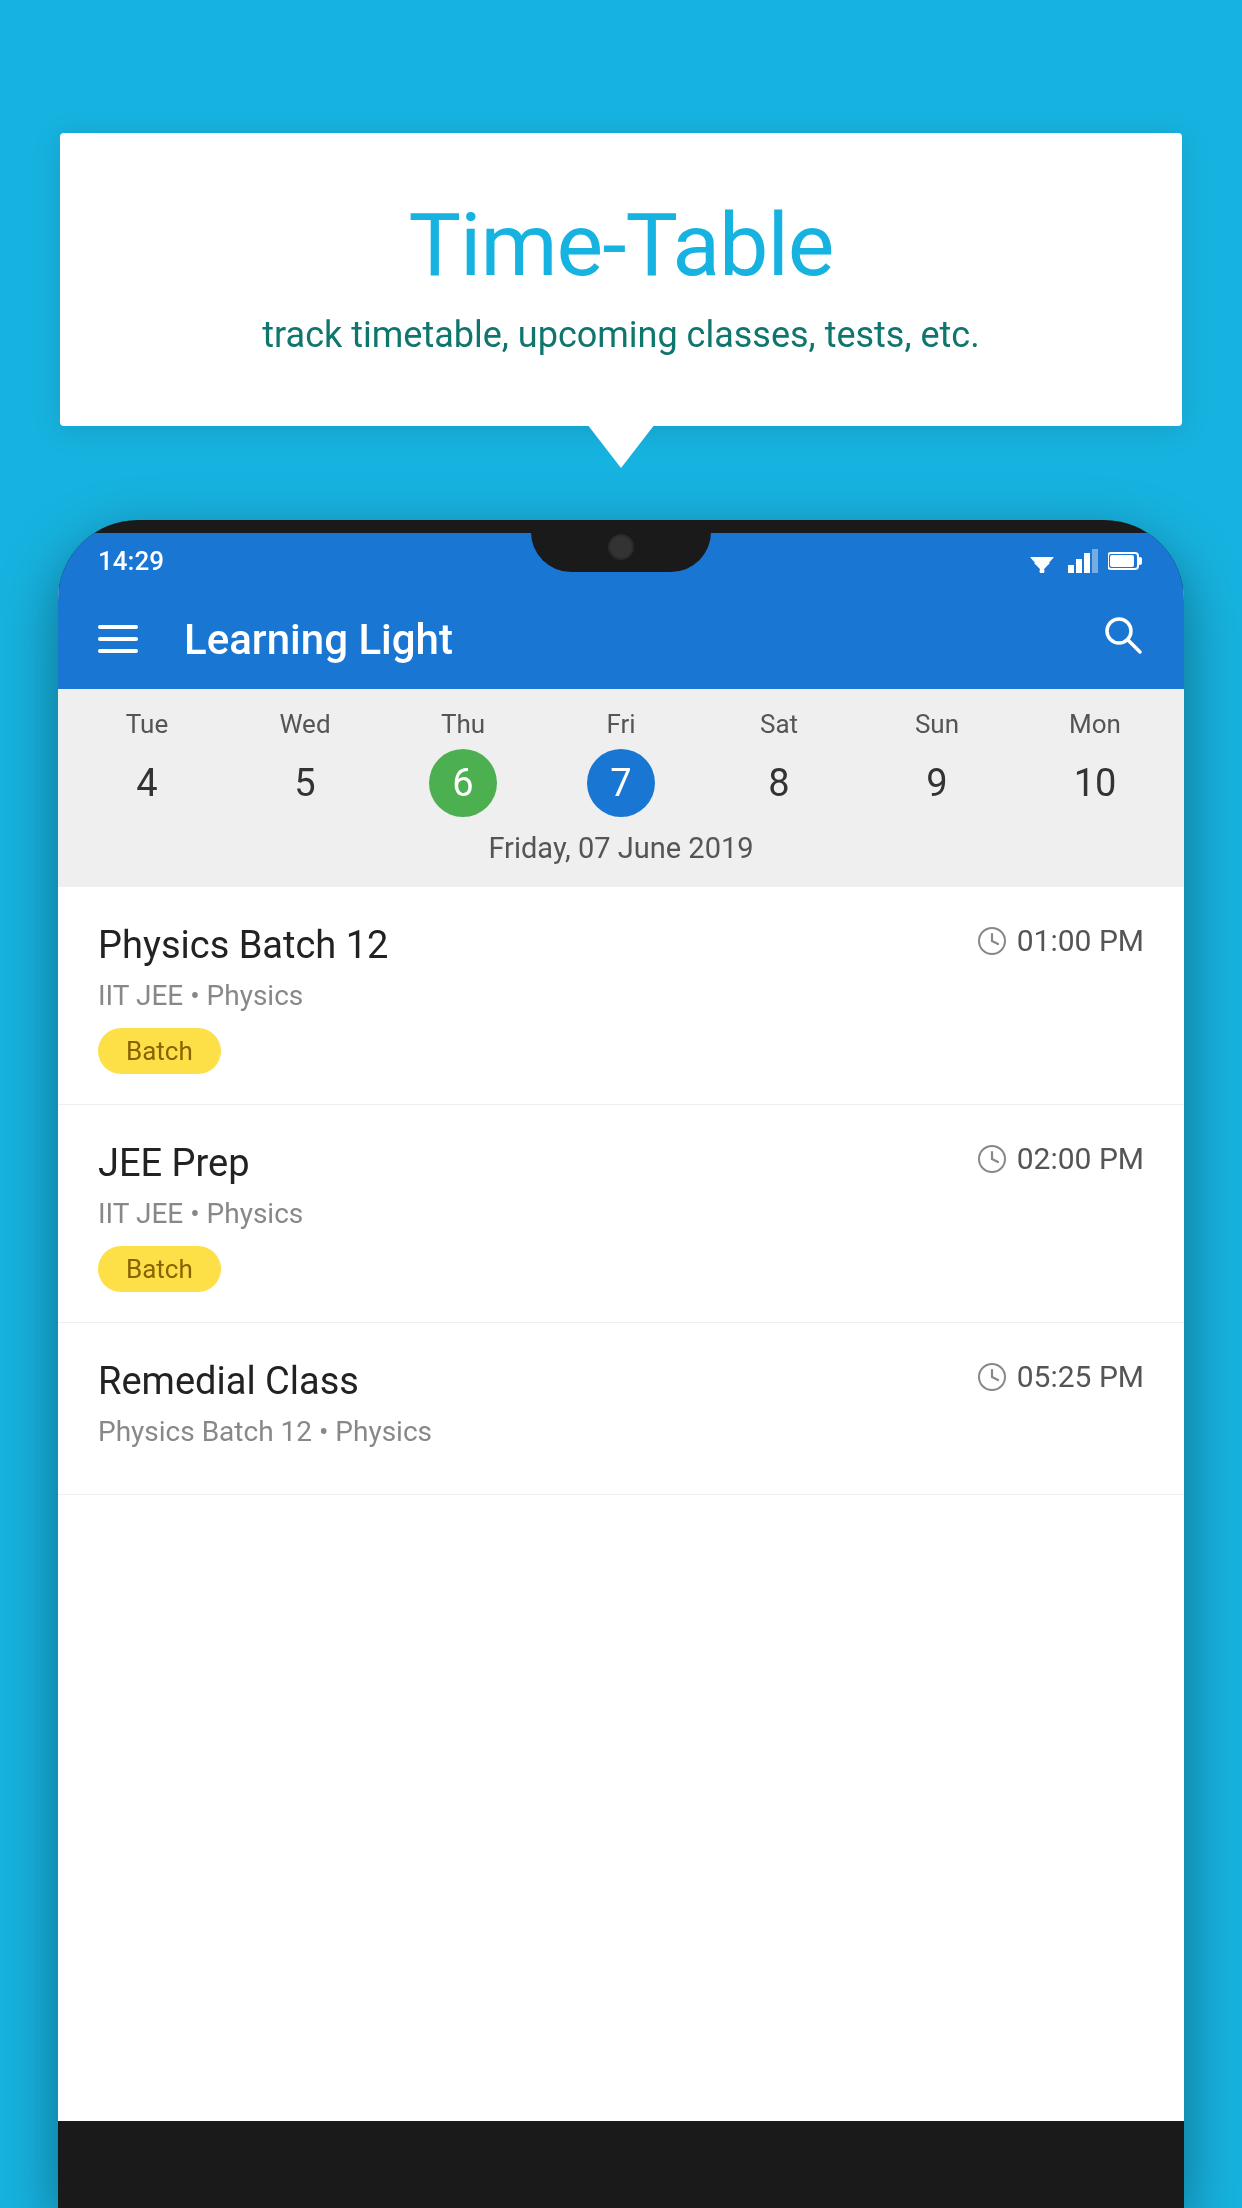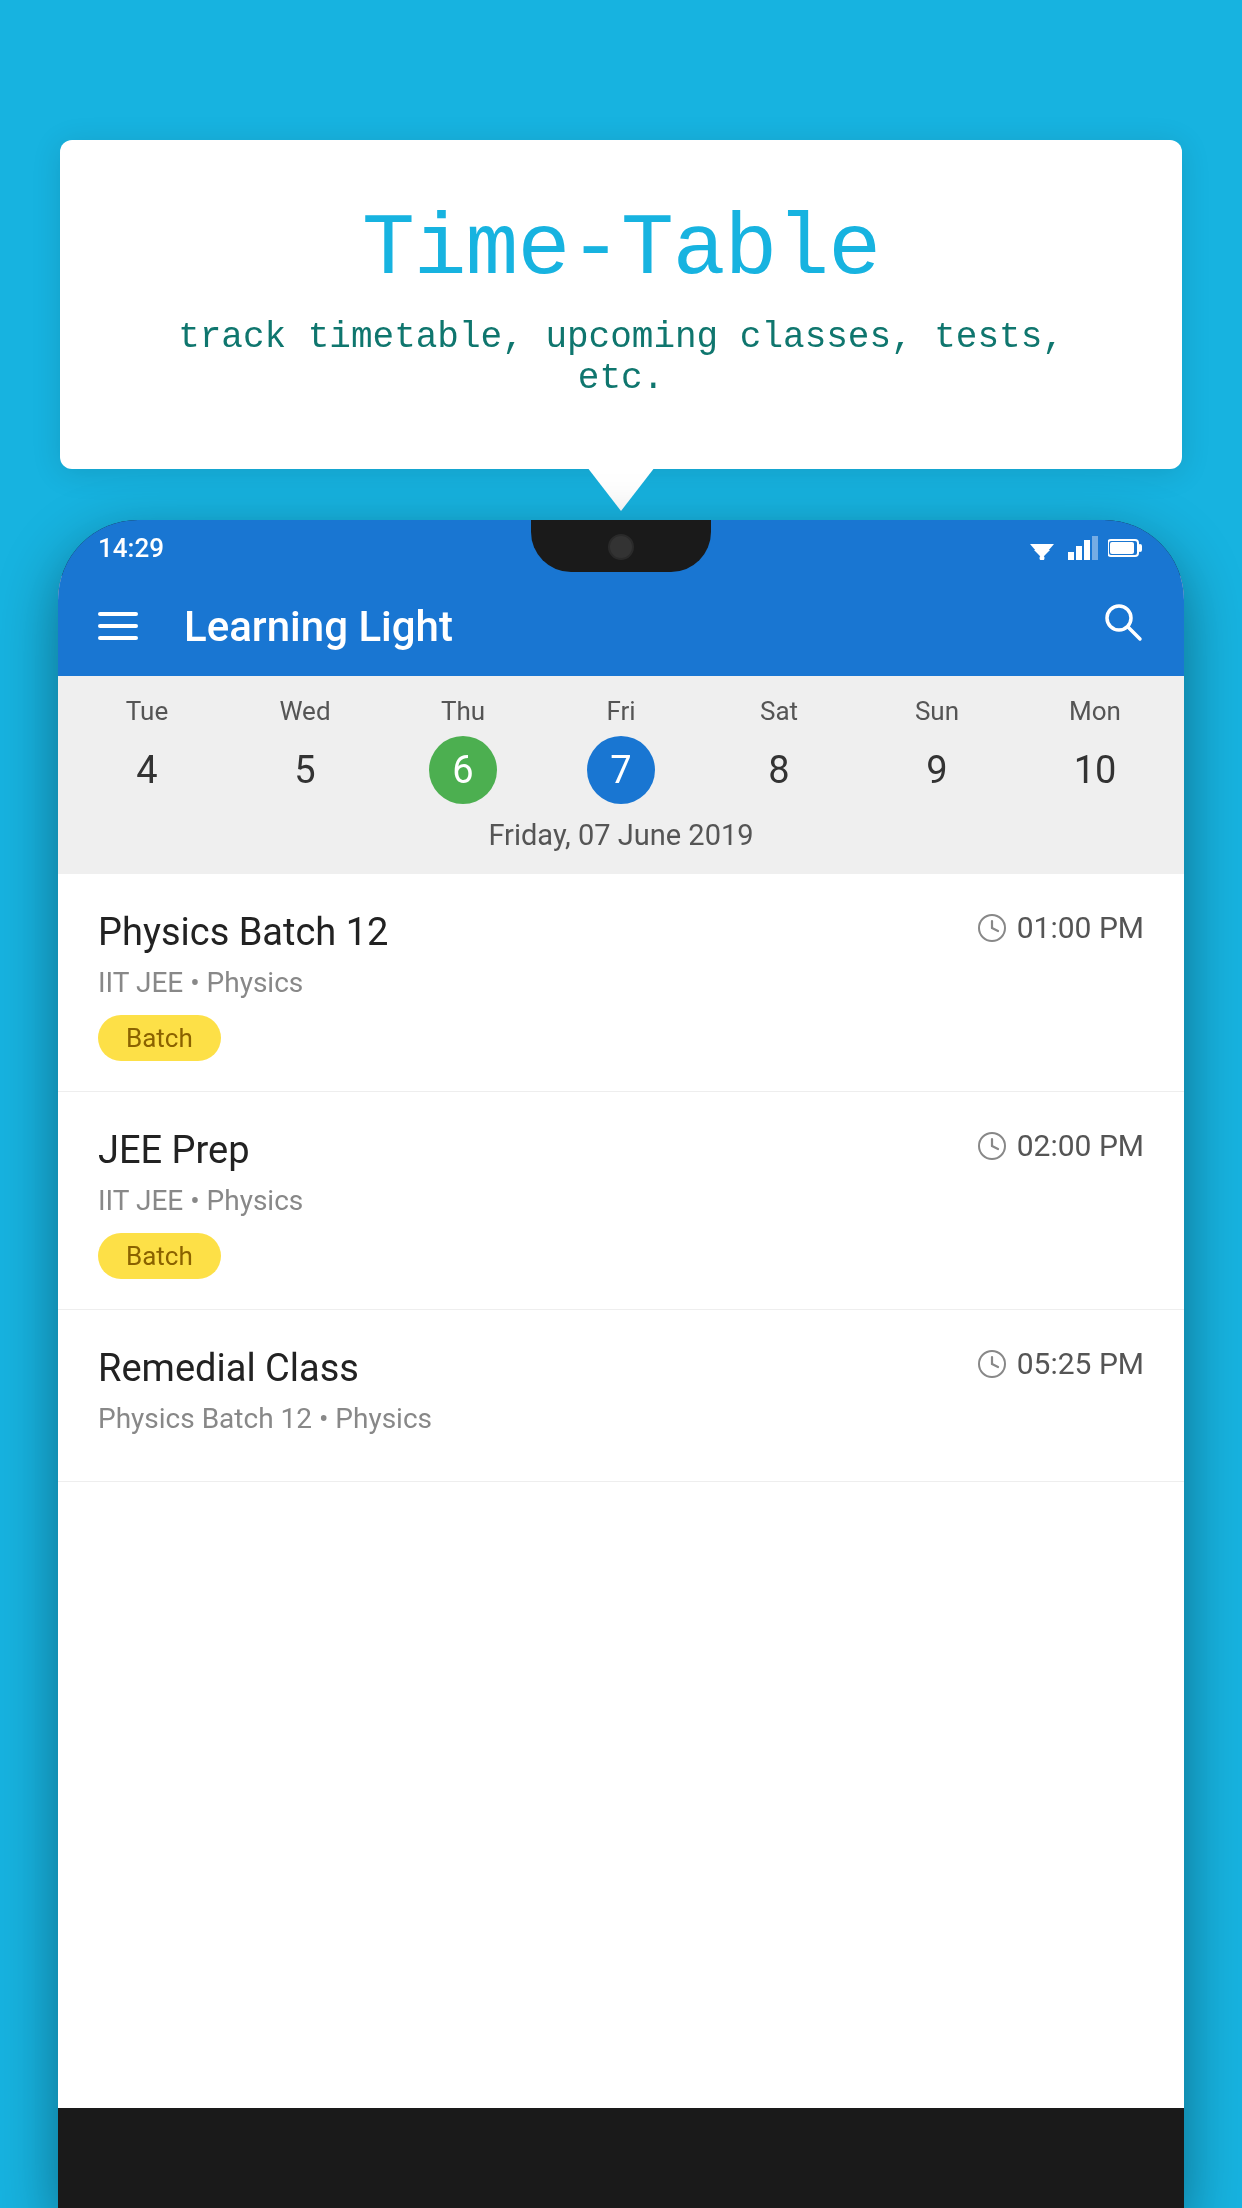--- a/index.html
+++ b/index.html
@@ -10,29 +10,28 @@
       height: 2208px;
       background-color: #17b3e0;
       font-family: 'Roboto', Arial, sans-serif;
       overflow: hidden;
       position: relative;
     }
 
     
     .tooltip-container {
       position: absolute;
-      top: 140px;
+      top: 133px;
       left: 60px;
       right: 60px;
       background: white;
-      border-radius: 12px;
+      border-radius: 4px;
       padding: 60px 80px 70px;
       text-align: center;
       box-shadow: 0 4px 30px rgba(0,0,0,0.12);
-      font-family: Liberation Mono, monospace;
     }
 
     .tooltip-container::after {
       content: '';
       position: absolute;
       bottom: -42px;
       left: 50%;
       transform: translateX(-50%);
       width: 0;
       height: 0;
@@ -95,21 +94,21 @@
     }
 
     
     .status-bar {
       background: #1976d2;
       height: 56px;
       display: flex;
       align-items: center;
       justify-content: space-between;
       padding: 0 40px 0 40px;
-      margin-top: 0;
+      margin-top: 13px;
       position: relative;
       z-index: 10;
     }
 
     .status-time {
       color: white;
       font-size: 26px;
       font-weight: 500;
     }
 

